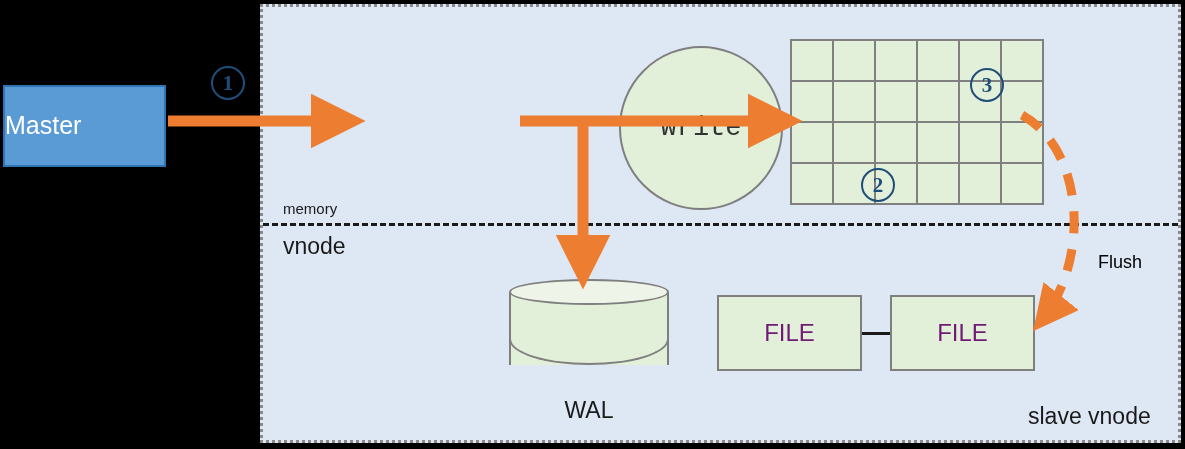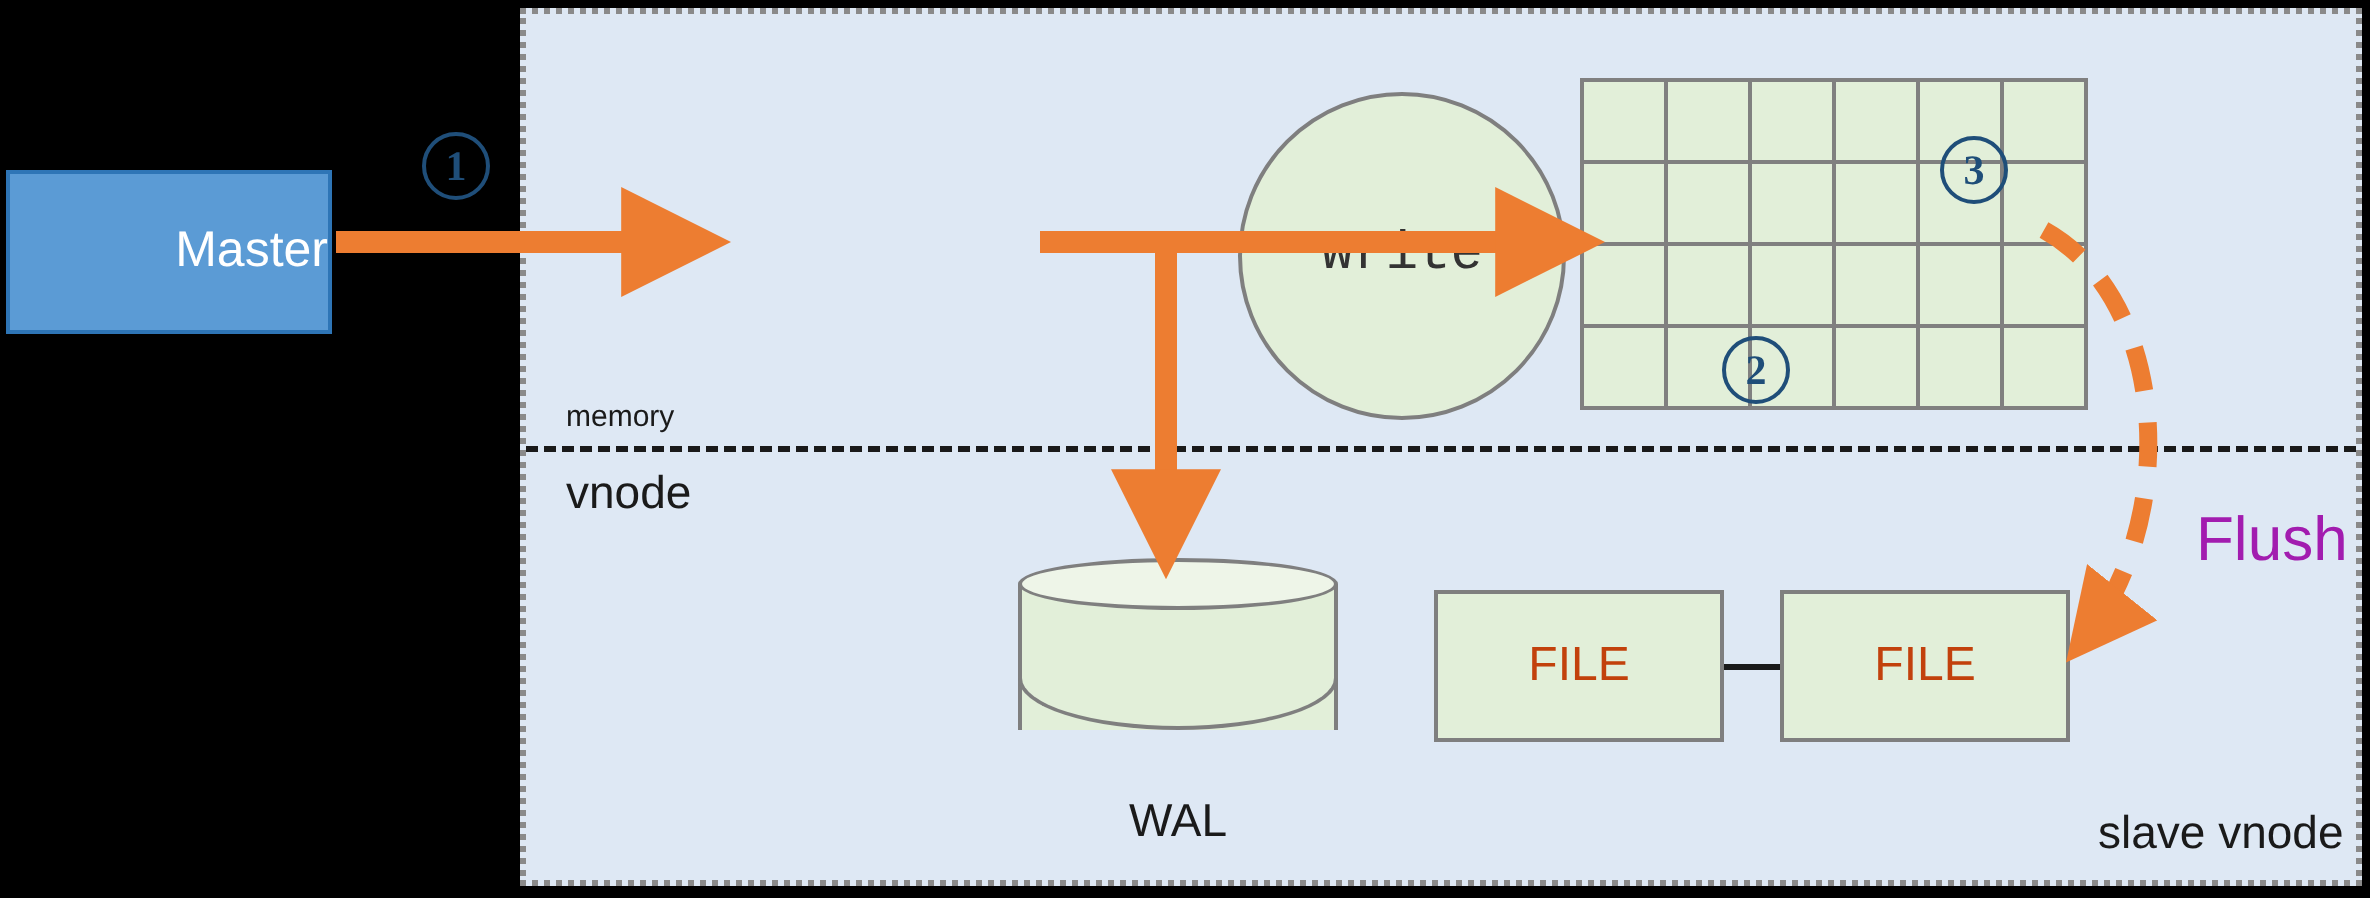--- a/index.html
+++ b/index.html
@@ -37,21 +37,21 @@
     height: 82px;
     background: #5B9BD5;
     border: 2px solid #2E75B6;
     box-sizing: border-box;
     color: #FFFFFF;
     font-size: 25px;
     line-height: 1.25;
     text-align: center;
     display: flex;
     flex-direction: column;
-    align-items: flex-end;
+    align-items: flex-start;
     justify-content: center;
   }
 
   
   .step-circle {
     position: absolute;
     width: 34px;
     height: 34px;
     border: 2.5px solid #1F4E79;
     border-radius: 50%;
@@ -185,50 +185,49 @@
     position: absolute;
     width: 145px;
     height: 76px;
     background: #E2EFD9;
     border: 2px solid #7F7F7F;
     box-sizing: border-box;
     display: flex;
     align-items: center;
     justify-content: center;
     font-size: 24px;
-    color: #c2410c;
+    color: #701a75;
   }
   #file-box-1 { left: 454px; top: 288px; }
   #file-box-2 { left: 627px; top: 288px; }
   #file-connector {
     position: absolute;
     left: 599px;
     top: 325px;
     width: 28px;
     height: 3px;
     background: #1A1A1A;
   }
 
   
   #flush-label {
     position: absolute;
     left: 835px;
     top: 245px;
-    font-size: 31px;
-    color: #a21caf;
+    font-size: 18px;
+    color: #000000;
   }
 
   
   #slave-label {
     position: absolute;
     left: 765px;
     top: 396px;
     font-size: 23px;
     color: #1A1A1A;
-    margin-left: 21px;
   }
 
   
   #arrow-layer {
     position: absolute;
     left: 0; top: 0;
     width: 1185px; height: 449px;
     pointer-events: none;
   }
 </style>

